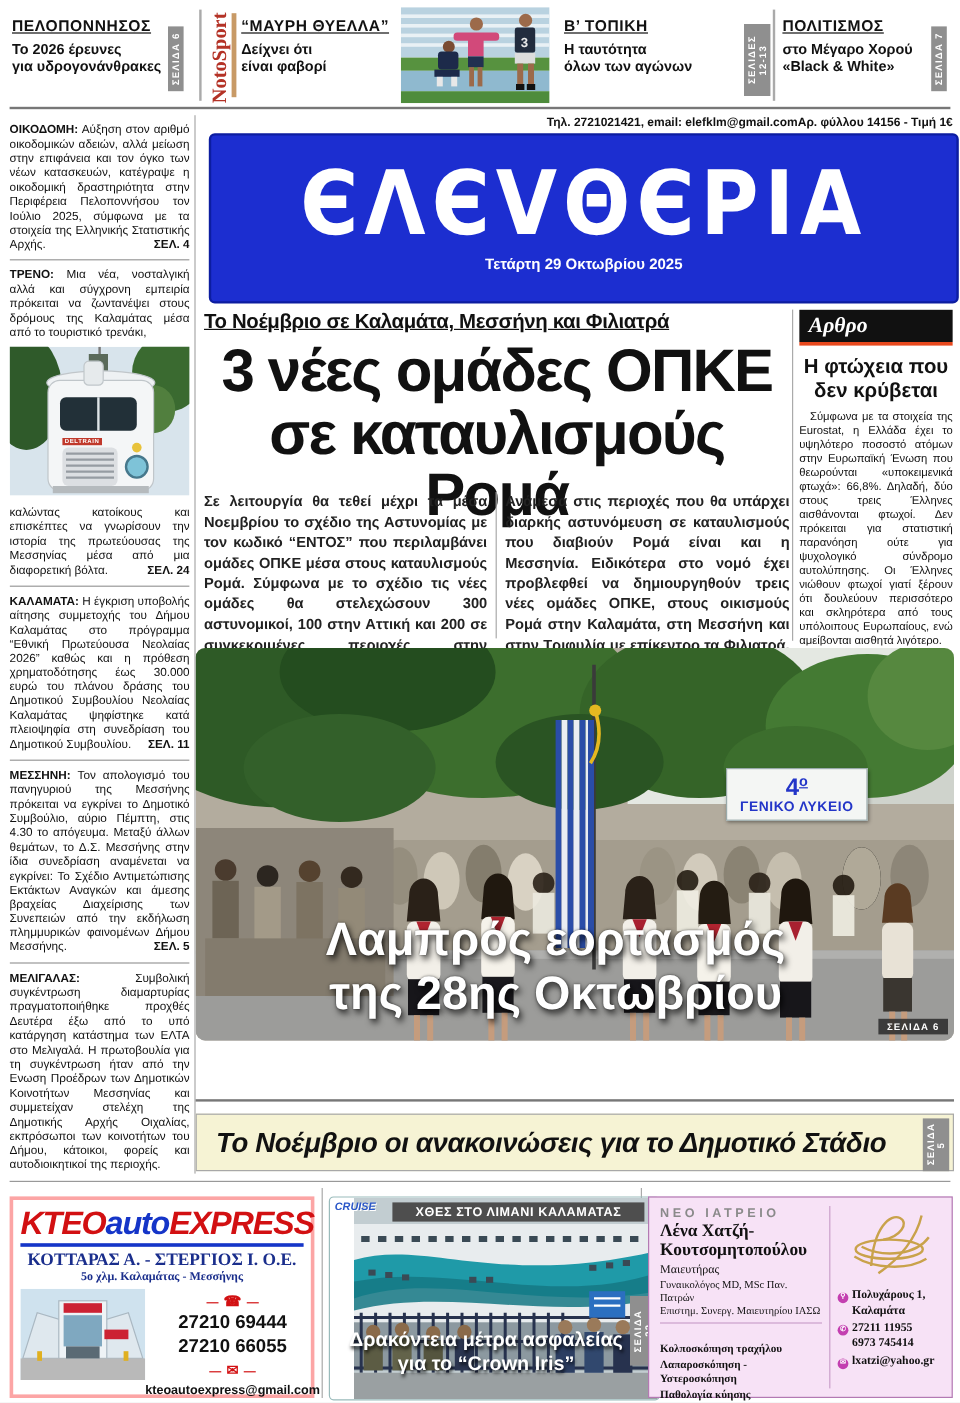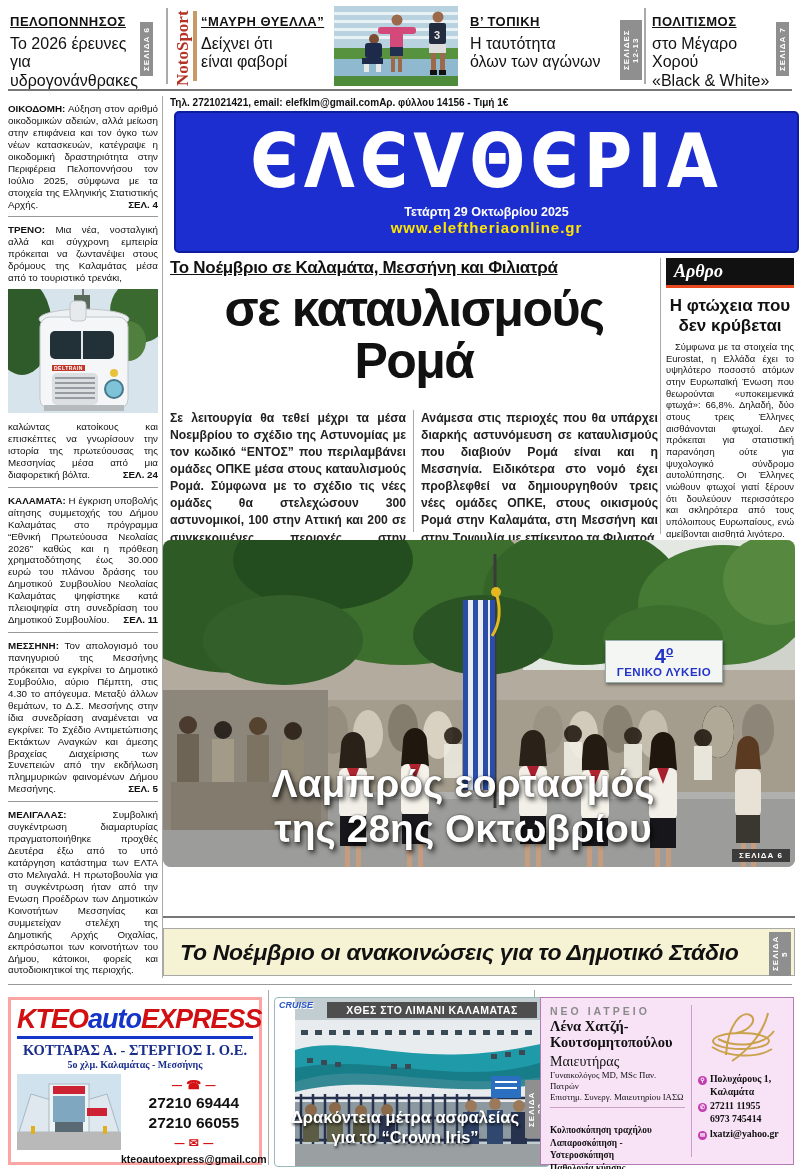--- a/index.html
+++ b/index.html
@@ -6,27 +6,27 @@
   .page{position:relative;width:800px;height:1169px;background:#fff;overflow:hidden;
         font-family:"Liberation Sans",sans-serif;color:#111;margin:0 auto;}
   .abs{position:absolute;}
   .vtag{writing-mode:vertical-rl;transform:rotate(180deg);background:#8f8f8f;color:#fff;
         font-size:8px;font-weight:bold;letter-spacing:1px;padding:5px 2px;text-align:center;}
   .hr{background:#777;}
   .vr{background:#aaa;}
 
   
   .promo-section{font-size:13px;font-weight:bold;text-decoration:underline;letter-spacing:.5px;}
-  .promo-title{font-size:16px;font-weight:normal;line-height:1.15;margin-top:6px;}
+  .promo-title{font-size:12px;font-weight:bold;line-height:1.15;margin-top:6px;}
   .noto{writing-mode:vertical-rl;transform:rotate(180deg);color:#b43226;font-weight:800;
         font-size:17px;font-family:"Liberation Serif",serif;line-height:1;}
   .noto-bar{background:#c89a66;}
 
   
-  .contact-line{font-size:10px;font-weight:bold;display:flex;justify-content:flex-start;}
+  .contact-line{font-size:10px;font-weight:bold;display:flex;justify-content:flex-end;}
   .blueband{background:#1c2ed0;border:2px solid #0c1da0;border-radius:5px;text-align:center;
             display:flex;flex-direction:column;justify-content:center;}
   .logo{font-family:"DejaVu Sans",sans-serif;font-weight:800;font-size:66px;line-height:1;
         color:#fff;letter-spacing:5px;transform:scaleY(1.12);}
   .m-date{color:#fff;font-weight:bold;font-size:12.5px;margin-top:10px;}
   .m-url{color:#ffe400;font-weight:bold;font-size:15px;letter-spacing:1px;}
 
   
   .sidebar{font-size:9.8px;line-height:1.22;text-align:justify;}
   .sb-item{padding:7px 0 6px 0;border-bottom:1px solid #999;}
@@ -88,21 +88,21 @@
 
   
   .clinic{background:#f7e2f6;border:1px solid #b37ab3;box-sizing:border-box;padding:7px 9px;
           font-family:"Liberation Serif",serif;display:flex;}
   .cl-left{width:143px;border-right:1px solid #caa0ca;padding-right:6px;}
   .cl-right{flex:1;padding-left:6px;position:relative;}
   .cl-head{font-family:"Liberation Sans",sans-serif;color:#8a8a8a;font-weight:bold;
            letter-spacing:3px;font-size:10.5px;}
   .cl-name{font-weight:bold;font-size:14.5px;line-height:1.1;margin-top:2px;}
   .cl-role{font-size:8.8px;line-height:1.25;}
-  .cl-role1{font-size:14px;margin-top:2px;}
+  .cl-role1{font-size:10px;margin-top:2px;}
   .cl-svc{font-size:9.3px;font-weight:bold;line-height:1.35;margin-top:4px;
           border-top:1px solid #caa0ca;padding-top:16px;}
   .cl-contact{font-size:9.8px;font-weight:bold;line-height:1.3;margin-top:2px;}
   .cl-ic{display:inline-block;width:9px;height:9px;border-radius:50%;background:#c33fb0;
          color:#fff;font-size:6px;text-align:center;line-height:9px;margin-right:3px;
          font-family:"Liberation Sans",sans-serif;}
 </style>
 </head>
 <body>
 
@@ -252,26 +252,26 @@
   </div>
 
   <div class="abs contact-line" style="left:170px;top:97px;width:624px;">
     <span>Τηλ. 2721021421, email: elefklm@gmail.com</span>
     <span>Αρ. φύλλου 14156 - Τιμή 1€</span>
   </div>
 
   <div class="abs blueband" style="left:174px;top:111px;width:621px;height:138px;">
     <div class="logo">ЄΛЄVΘЄΡΙΑ</div>
     <div class="m-date">Τετάρτη 29 Οκτωβρίου 2025</div>
-    <div class="m-url">www.eleftheriaonline.gr</div>
   </div>
 
   <div class="abs kicker" style="left:170px;top:258px;width:488px;">Το Νοέμβριο σε Καλαμάτα, Μεσσήνη και Φιλιατρά</div>
 
   <div class="abs headline" style="left:170px;top:284px;width:488px;">
+    <div>3 νέες ομάδες ΟΠΚΕ</div>
     <div>σε καταυλισμούς Ρομά</div>
   </div>
 
   <div class="abs" style="left:170px;top:410px;width:488px;height:122px;display:flex;">
     <div class="lead-col" style="width:236px;">Σε λειτουργία θα τεθεί μέχρι τα μέσα Νοεμβρίου το σχέδιο της Αστυνομίας με τον κωδικό “ΕΝΤΟΣ” που περιλαμβάνει ομάδες ΟΠΚΕ μέσα στους καταυλισμούς Ρομά. Σύμφωνα με το σχέδιο τις νέες ομάδες θα στελεχώσουν 300 αστυνομικοί, 100 στην Αττική και 200 σε συγκεκριμένες περιοχές στην περιφέρεια.</div>
     <div class="vr" style="width:1px;margin:0 7px;"></div>
     <div class="lead-col" style="flex:1;">
       <span>Ανάμεσα στις περιοχές που θα υπάρχει διαρκής αστυνόμευση σε καταυλισμούς που διαβιούν Ρομά είναι και η Μεσσηνία. Ειδικότερα στο νομό έχει προβλεφθεί να δημιουργηθούν τρεις νέες ομάδες ΟΠΚΕ, στους οικισμούς Ρομά στην Καλαμάτα, στη Μεσσήνη και στην Τριφυλία με επίκεντρο τα Φιλιατρά.</span><span class="redsq"></span><b>ΣΕΛ. 5</b>
     </div>
   </div>

